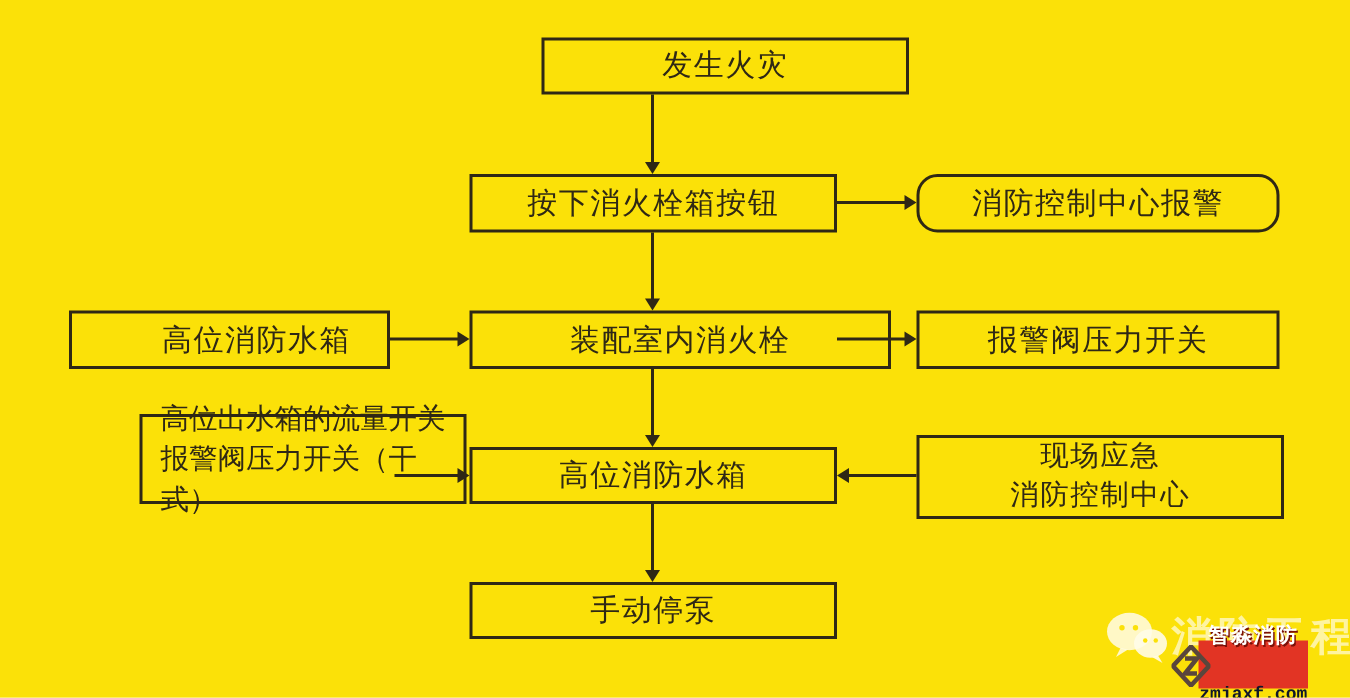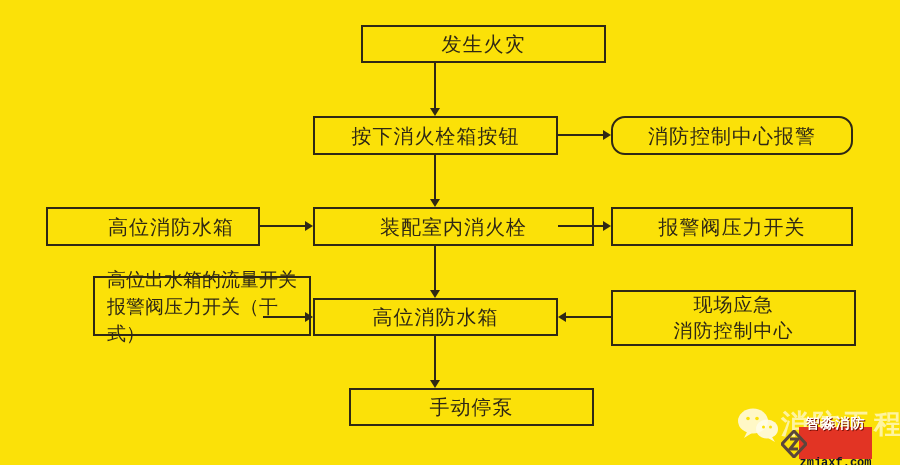--- a/index.html
+++ b/index.html
@@ -96,21 +96,21 @@
     <span>报警阀压力开关（干式）</span>
   </div>
 
   <div class="node" style="left:313px;top:298px;width:245px;height:38px;">高位消防水箱</div>
 
   <div class="node twolines" style="left:611px;top:290px;width:245px;height:56px;">
     <span>现场应急</span>
     <span>消防控制中心</span>
   </div>
 
-  <div class="node" style="left:313px;top:388px;width:245px;height:38px;margin-left:36px;">手动停泵</div>
+  <div class="node" style="left:313px;top:388px;width:245px;height:38px;">手动停泵</div>
 
   <div>
     <div class="shaft-v" style="left:434px;top:63px;height:46px;"></div>
     <div class="head-down" style="left:430px;top:108px;"></div>
   </div>
   <div>
     <div class="shaft-v" style="left:434px;top:155px;height:45px;"></div>
     <div class="head-down" style="left:430px;top:199px;"></div>
   </div>
   <div>

